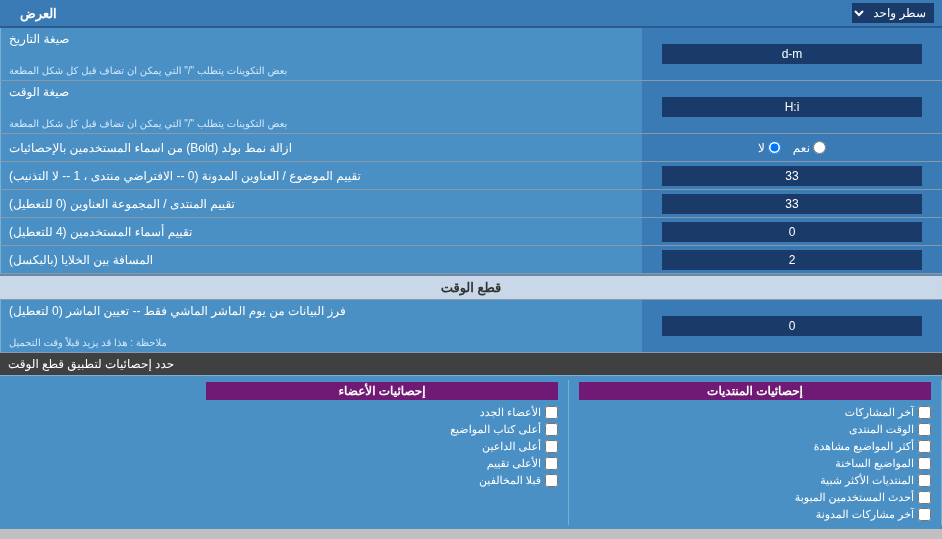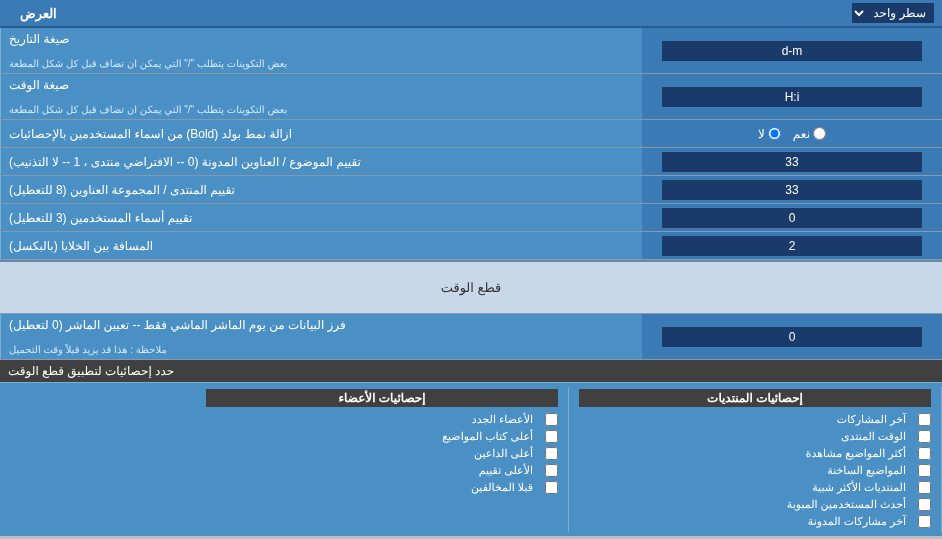--- a/index.html
+++ b/index.html
@@ -93,44 +93,44 @@
       font-size: 12px;
       display: flex;
       align-items: center;
       gap: 3px;
       cursor: pointer;
     }
     
     .section-header {
       background: #c8d8e8;
       color: #333;
-      padding: 18px 8px;
-      font-weight: normal;
+      padding: 4px 8px;
+      font-weight: bold;
       font-size: 13px;
       text-align: center;
       border-bottom: 1px solid #8899aa;
       border-top: 2px solid #6688aa;
     }
     .check-item {
       display: flex;
       align-items: center;
-      gap: 12px;
+      gap: 4px;
       color: #fff;
       font-size: 11px;
       padding: 2px 0;
       direction: rtl;
     }
     .check-item input[type="checkbox"] {
       cursor: pointer;
     }
     .multi-line-label {
       display: flex;
       flex-direction: column;
       align-items: flex-end;
-      gap: 12px;
+      gap: 19px;
       justify-content: center;
     }
     .apply-row {
       background: #404040;
       padding: 4px 8px;
       display: flex;
       align-items: center;
       justify-content: flex-end;
     }
     .apply-label {
@@ -151,21 +151,21 @@
     }
     .bottom-col:last-child {
       border-right: none;
     }
     .bottom-col-title {
       color: #fff;
       font-weight: bold;
       text-align: center;
       font-size: 12px;
       margin-bottom: 4px;
-      background: #404040;
+      background: #701a75;
       padding: 2px;
     }
   </style>
 </head>
 <body>
 
 <div class="main-container">
 
   <div class="header-row">
     <select>
@@ -223,30 +223,30 @@
     <div class="label-cell">
       <span>تقييم الموضوع / العناوين المدونة (0 -- الافتراضي منتدى ، 1 -- لا التذنيب)</span>
     </div>
   </div>
 
   <div class="row">
     <div class="input-cell">
       <input type="text" value="33" style="">
     </div>
     <div class="label-cell">
-      <span>تقييم المنتدى / المجموعة العناوين (8 للتعطيل)</span>
+      <span>تقييم المنتدى / المجموعة العناوين (0 للتعطيل)</span>
     </div>
   </div>
 
   <div class="row">
     <div class="input-cell">
       <input type="text" value="0" style="">
     </div>
     <div class="label-cell">
-      <span>تقييم أسماء المستخدمين (3 للتعطيل)</span>
+      <span>تقييم أسماء المستخدمين (4 للتعطيل)</span>
     </div>
   </div>
 
   <div class="row">
     <div class="input-cell">
       <input type="text" value="2" style="">
     </div>
     <div class="label-cell">
       <span>المسافة بين الخلايا (بالبكسل)</span>
     </div>

